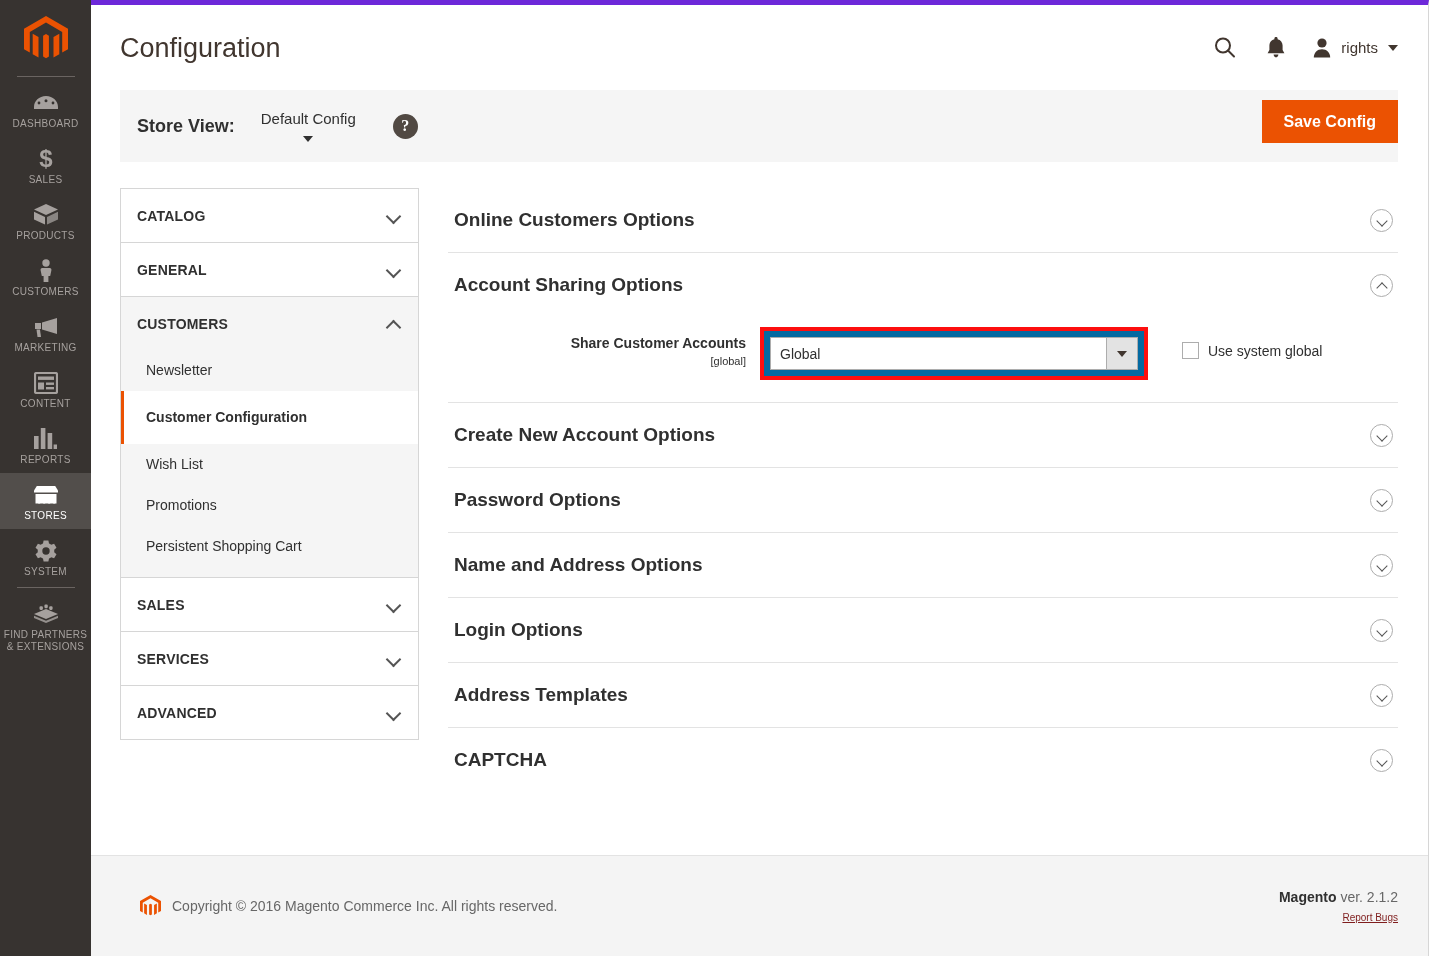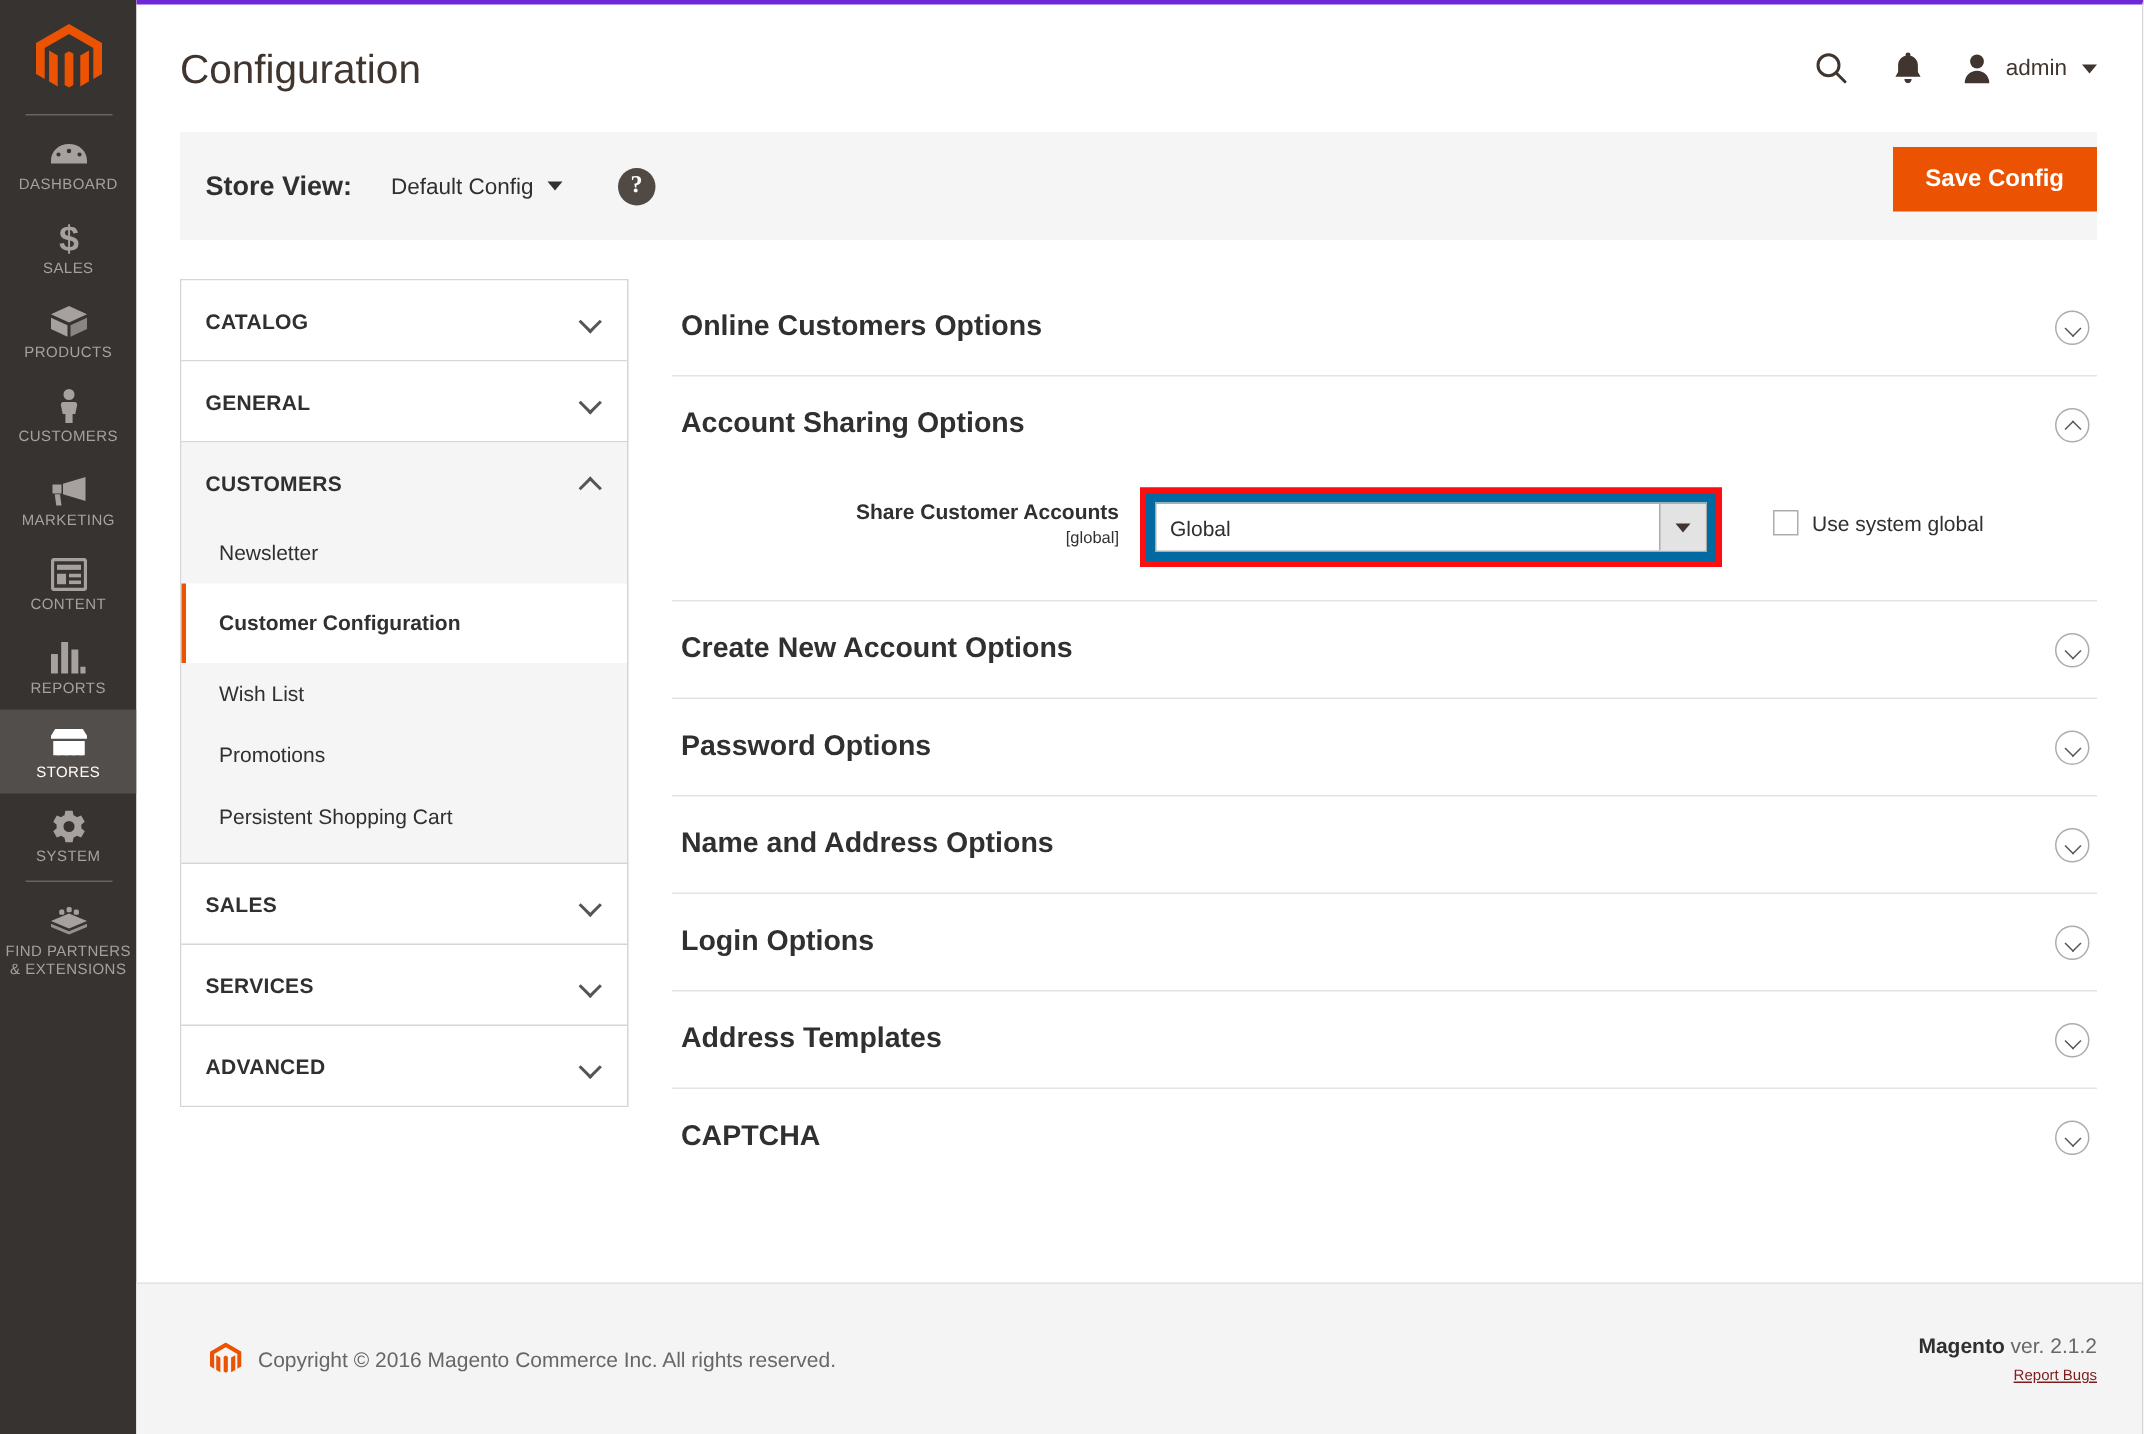--- a/index.html
+++ b/index.html
@@ -78,21 +78,21 @@
   .menu-item.active .mi-icon svg rect,
   .menu-item.active .mi-icon svg circle { fill: #ffffff; }
 
   
   .page {
     flex: 1 1 auto;
     height: 956px;
     position: relative;
     background: #ffffff;
     border-right: 1px solid #d6d6d6;
-    border-top: 3px solid #6d28d9;
+    border-top: 5px solid #6d28d9;
     display: flex;
     flex-direction: column;
   }
 
   
   .page-header {
     height: 85px;
     display: flex;
     align-items: center;
     padding: 0 30px 0 29px;
@@ -139,21 +139,21 @@
     position: relative;
     flex: 0 0 72px;
   }
   .sv-label {
     font-size: 18px;
     font-weight: bold;
     color: #303030;
     margin-right: 26px;
   }
   .sv-switcher {
-    display: flex; align-items: center; gap: 9px; cursor: pointer;
+    display: flex; align-items: center; gap: 9px; cursor: pointer; flex-direction: column;
   }
   .sv-value { font-size: 15px; color: #303030; }
   .sv-caret {
     width: 0; height: 0;
     border-left: 5px solid transparent;
     border-right: 5px solid transparent;
     border-top: 6px solid #303030;
   }
   .help-badge {
     width: 25px; height: 25px; border-radius: 50%;
@@ -531,21 +531,21 @@
           <svg width="20" height="23" viewBox="0 0 20 23">
             <path fill="#41362f" d="M10 1 C11 1 11.6 1.6 11.6 2.4 L11.6 3.2 C14.6 3.9 16.6 6.5 16.6 9.6 L16.6 14 L18.4 17.2 L1.6 17.2 L3.4 14 L3.4 9.6 C3.4 6.5 5.4 3.9 8.4 3.2 L8.4 2.4 C8.4 1.6 9 1 10 1 Z"></path>
             <path fill="#41362f" d="M7.6 18.6 L12.4 18.6 C12.4 20.2 11.3 21.4 10 21.4 C8.7 21.4 7.6 20.2 7.6 18.6 Z"></path>
           </svg>
         </div>
         <div class="user-menu">
           <svg width="20" height="21" viewBox="0 0 20 21">
             <circle cx="10" cy="6" r="4.6" fill="#41362f"></circle>
             <path fill="#41362f" d="M1.8 20.5 C1.8 15.6 5.4 12.2 10 12.2 C14.6 12.2 18.2 15.6 18.2 20.5 Z"></path>
           </svg>
-          <span class="user-name">admin</span>
+          <span class="user-name">rights</span>
           <span class="caret-down"></span>
         </div>
       </div>
     </div>
 
     <div class="storeview-bar">
       <span class="sv-label">Store View:</span>
       <div class="sv-switcher">
         <span class="sv-value">Default Config</span>
         <span class="sv-caret"></span>

